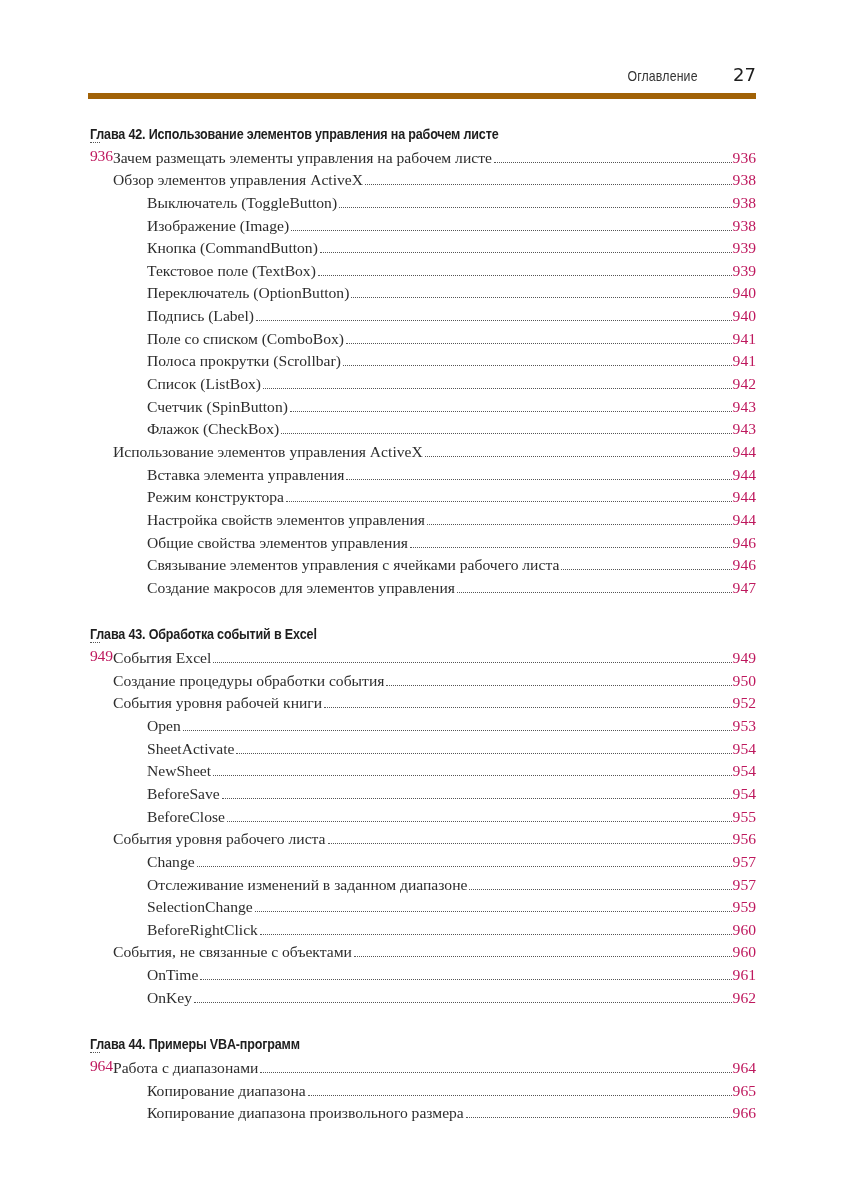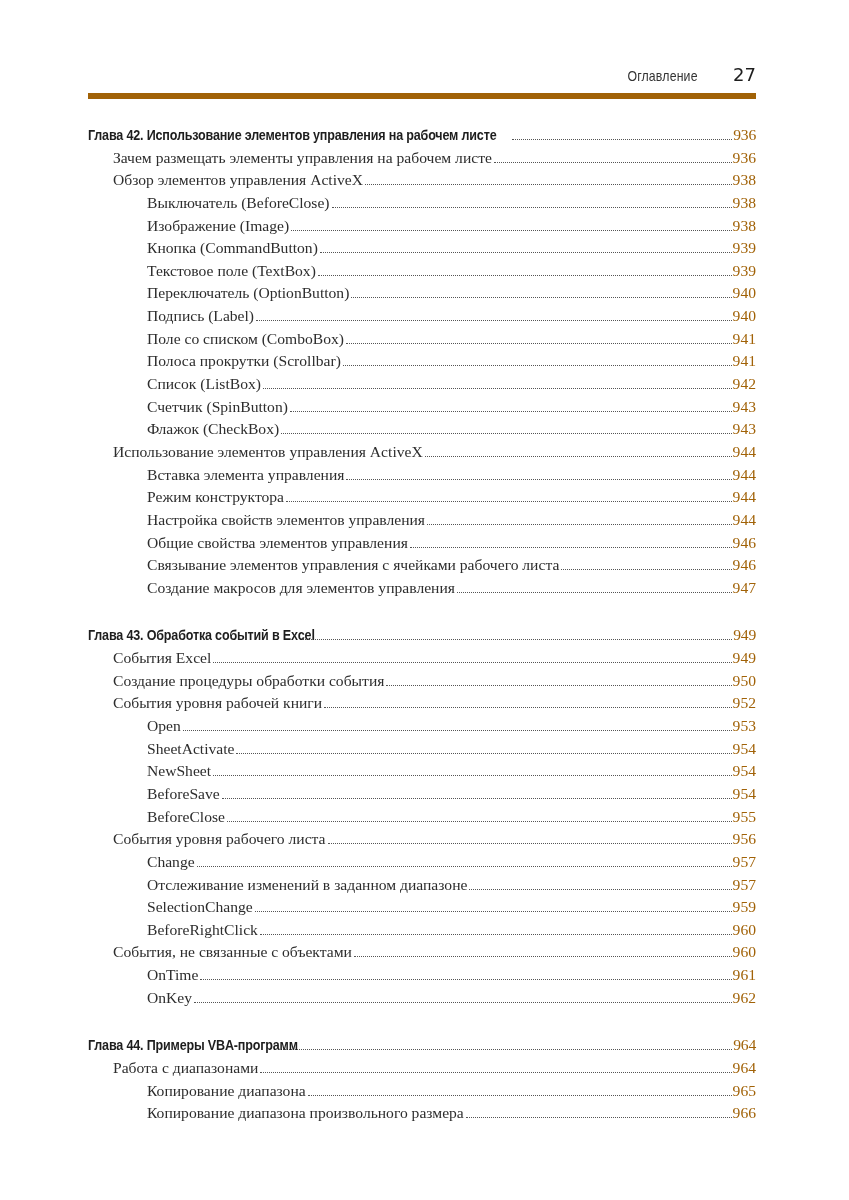--- a/index.html
+++ b/index.html
@@ -2,28 +2,28 @@
 <html><head>
 <meta charset="utf-8">
 <style>
   html, body { margin: 0; padding: 0; background: #ffffff; }
   body { width: 849px; height: 1200px; position: relative; overflow: hidden; color: #2a2a2a; }
   .header { position: absolute; left: 88px; top: 60px; width: 668px; height: 33px; border-bottom: 6px solid #a16207; }
   .header-title { position: absolute; right: 58px; top: 7px; font-family: "Liberation Sans", sans-serif; font-size: 15px; color: #333; transform: scaleX(0.82); transform-origin: right center; letter-spacing: 0.2px; }
   .header-page { position: absolute; right: 0px; top: 4px; font-family: "DejaVu Sans", sans-serif; font-weight: normal; font-size: 18px; color: #1e1e1e; }
   .toc { position: absolute; left: 88px; top: 126px; width: 668px; }
   .row { display: flex; align-items: baseline; height: 22.65px; font-family: "Liberation Serif", serif; font-size: 15.6px; color: #2d2d2d; white-space: nowrap; }
-  .row.chapter { font-family: "Liberation Sans", sans-serif; font-weight: bold; font-size: 14.6px; color: #1e1e1e; letter-spacing: -0.2px; }
+  .row.chapter { font-family: "Liberation Sans", sans-serif; font-weight: bold; font-size: 14.6px; color: #1e1e1e; letter-spacing: -0.2px; flex-direction: column; }
   .row.gap { margin-top: 25px; }
   .row.l1 { padding-left: 25px; }
   .row.l2 { padding-left: 59px; }
   .label { flex: 0 0 auto; }
   .chapter .label { transform: scaleX(0.86); transform-origin: left center; margin-right: -8%; }
   .leader { flex: 1 1 auto; border-bottom: 1.3px dotted #555; margin: 0 1px 4px 2px; height: 1px; min-width: 10px; }
-  .page { flex: 0 0 auto; font-family: "Liberation Serif", serif; font-weight: normal; font-size: 15.6px; color: #a16207; }
+  .page { flex: 0 0 auto; font-family: "Liberation Serif", serif; font-weight: normal; font-size: 15.6px; color: #be185d; }
 </style>
 </head>
 <body>
 
 <div class="header">
   <span class="header-title">Оглавление</span>
   <span class="header-page">27</span>
 </div>
 
 <div class="toc" id="toc">
@@ -36,21 +36,21 @@
       <span class="label">Зачем размещать элементы управления на рабочем листе</span>
       <span class="leader"></span>
       <span class="page">936</span>
     </div>
     <div class="row l1">
       <span class="label">Обзор элементов управления ActiveX</span>
       <span class="leader"></span>
       <span class="page">938</span>
     </div>
     <div class="row l2">
-      <span class="label">Выключатель (BeforeClose)</span>
+      <span class="label">Выключатель (ToggleButton)</span>
       <span class="leader"></span>
       <span class="page">938</span>
     </div>
     <div class="row l2">
       <span class="label">Изображение (Image)</span>
       <span class="leader"></span>
       <span class="page">938</span>
     </div>
     <div class="row l2">
       <span class="label">Кнопка (CommandButton)</span>

